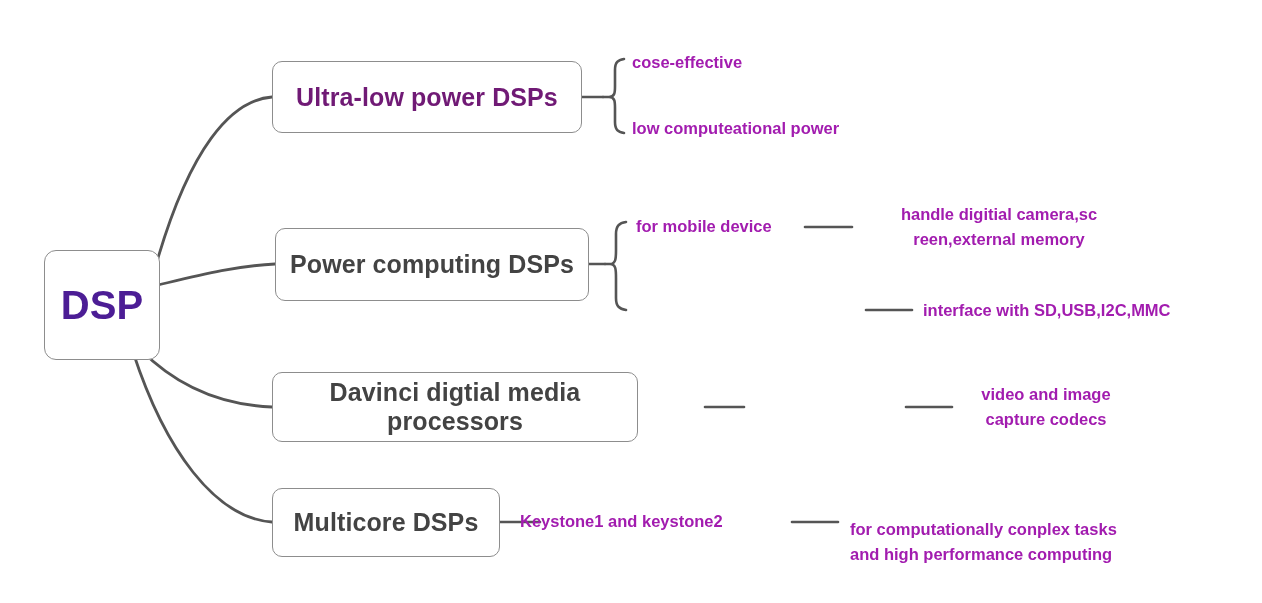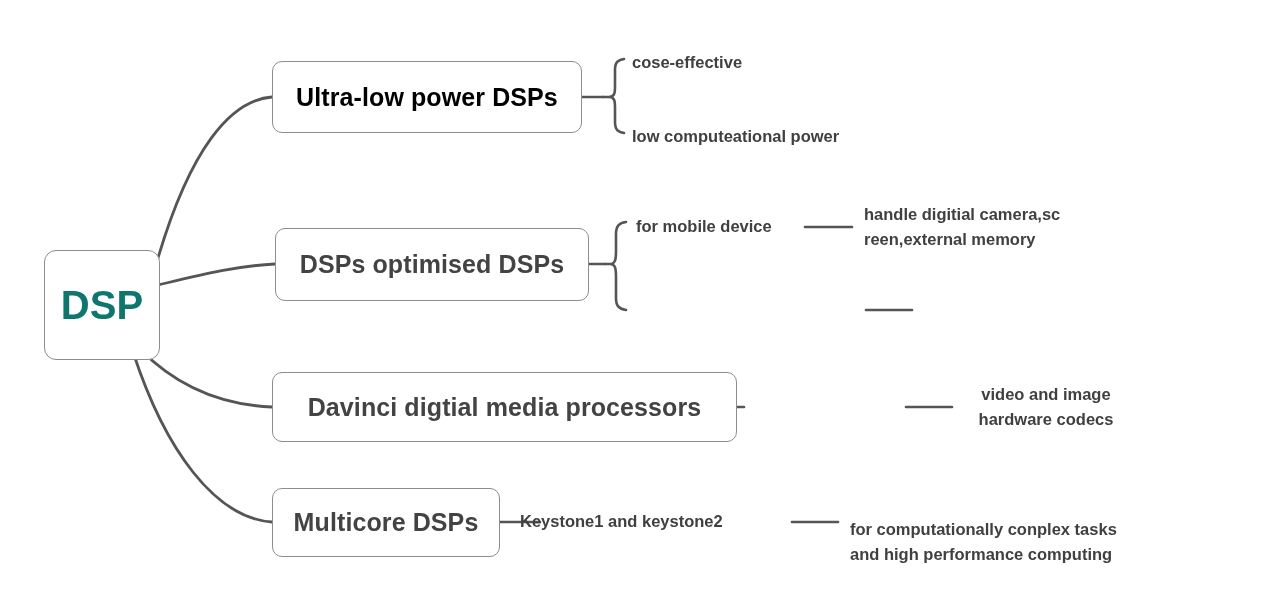--- a/index.html
+++ b/index.html
@@ -34,35 +34,35 @@
     display: flex;
     align-items: center;
     justify-content: center;
     text-align: center;
     font-weight: bold;
     color: #434343;
     letter-spacing: 0.1px;
   }
   .node-root {
     font-size: 40px;
-    color: #0f766e;
+    color: #4c1d95;
     border-radius: 12px;
     border-width: 1.8px;
   }
   .node-l1 {
     font-size: 25px;
   }
   .node-l1.emphasis {
-    color: #000000;
+    color: #701a75;
   }
   .leaf-text {
     position: absolute;
     font-size: 16.5px;
     font-weight: bold;
-    color: #404040;
+    color: #a21caf;
     line-height: 1.52;
     white-space: pre-line;
   }
   .leaf-text.align-left {
     text-align: left;
   }
   .leaf-text.align-center {
     text-align: center;
   }
 </style>
@@ -99,39 +99,40 @@
       <line x1="500" y1="522" x2="540" y2="522" stroke-width="2.6"></line>
       <line x1="792" y1="522" x2="838" y2="522" stroke-width="2.6"></line>
 
     </g>
   </svg>
 
   <div class="node-box node-root" style="left:44px; top:250px; width:116px; height:110px;">DSP</div>
 
   <div class="node-box node-l1 emphasis" style="left:272px; top:61px; width:310px; height:72px;">Ultra-low power DSPs</div>
 
-  <div class="node-box node-l1" style="left:275px; top:228px; width:314px; height:73px;">DSPs optimised DSPs</div>
+  <div class="node-box node-l1" style="left:275px; top:228px; width:314px; height:73px;">Power computing DSPs</div>
 
-  <div class="node-box node-l1" style="left:272px; top:372px; width:465px; height:70px;">Davinci digtial media processors</div>
+  <div class="node-box node-l1" style="left:272px; top:372px; width:366px; height:70px;">Davinci digtial media processors</div>
 
   <div class="node-box node-l1" style="left:272px; top:488px; width:228px; height:69px;">Multicore DSPs</div>
 
   <div class="leaf-text align-left" style="left:632px; top:50px; width:290px;">cose-effective</div>
 
-  <div class="leaf-text align-left" style="left:632px; top:124px; width:310px;">low computeational power</div>
+  <div class="leaf-text align-left" style="left:632px; top:116px; width:310px;">low computeational power</div>
 
   <div class="leaf-text align-left" style="left:636px; top:214px; width:180px;">for mobile device</div>
 
-  <div class="leaf-text align-left" style="left:864px; top:202px; width:270px;">handle digitial camera,sc
+  <div class="leaf-text align-left" style="left:864px; top:202px; width:270px;text-align:center;">handle digitial camera,sc
 reen,external memory</div>
 
 
+  <div class="leaf-text align-left" style="left:923px; top:298px; width:300px;">interface with SD,USB,I2C,MMC</div>
 
 
   <div class="leaf-text align-center" style="left:961px; top:382px; width:170px;">video and image
-hardware codecs</div>
+capture codecs</div>
 
   <div class="leaf-text align-left" style="left:520px; top:509px; width:250px;">Keystone1 and keystone2</div>
 
   <div class="leaf-text align-left" style="left:850px; top:497px; width:330px;margin-top:20px;">for computationally conplex tasks
 and high performance computing</div>
 
 </div>
 
 </body></html>

